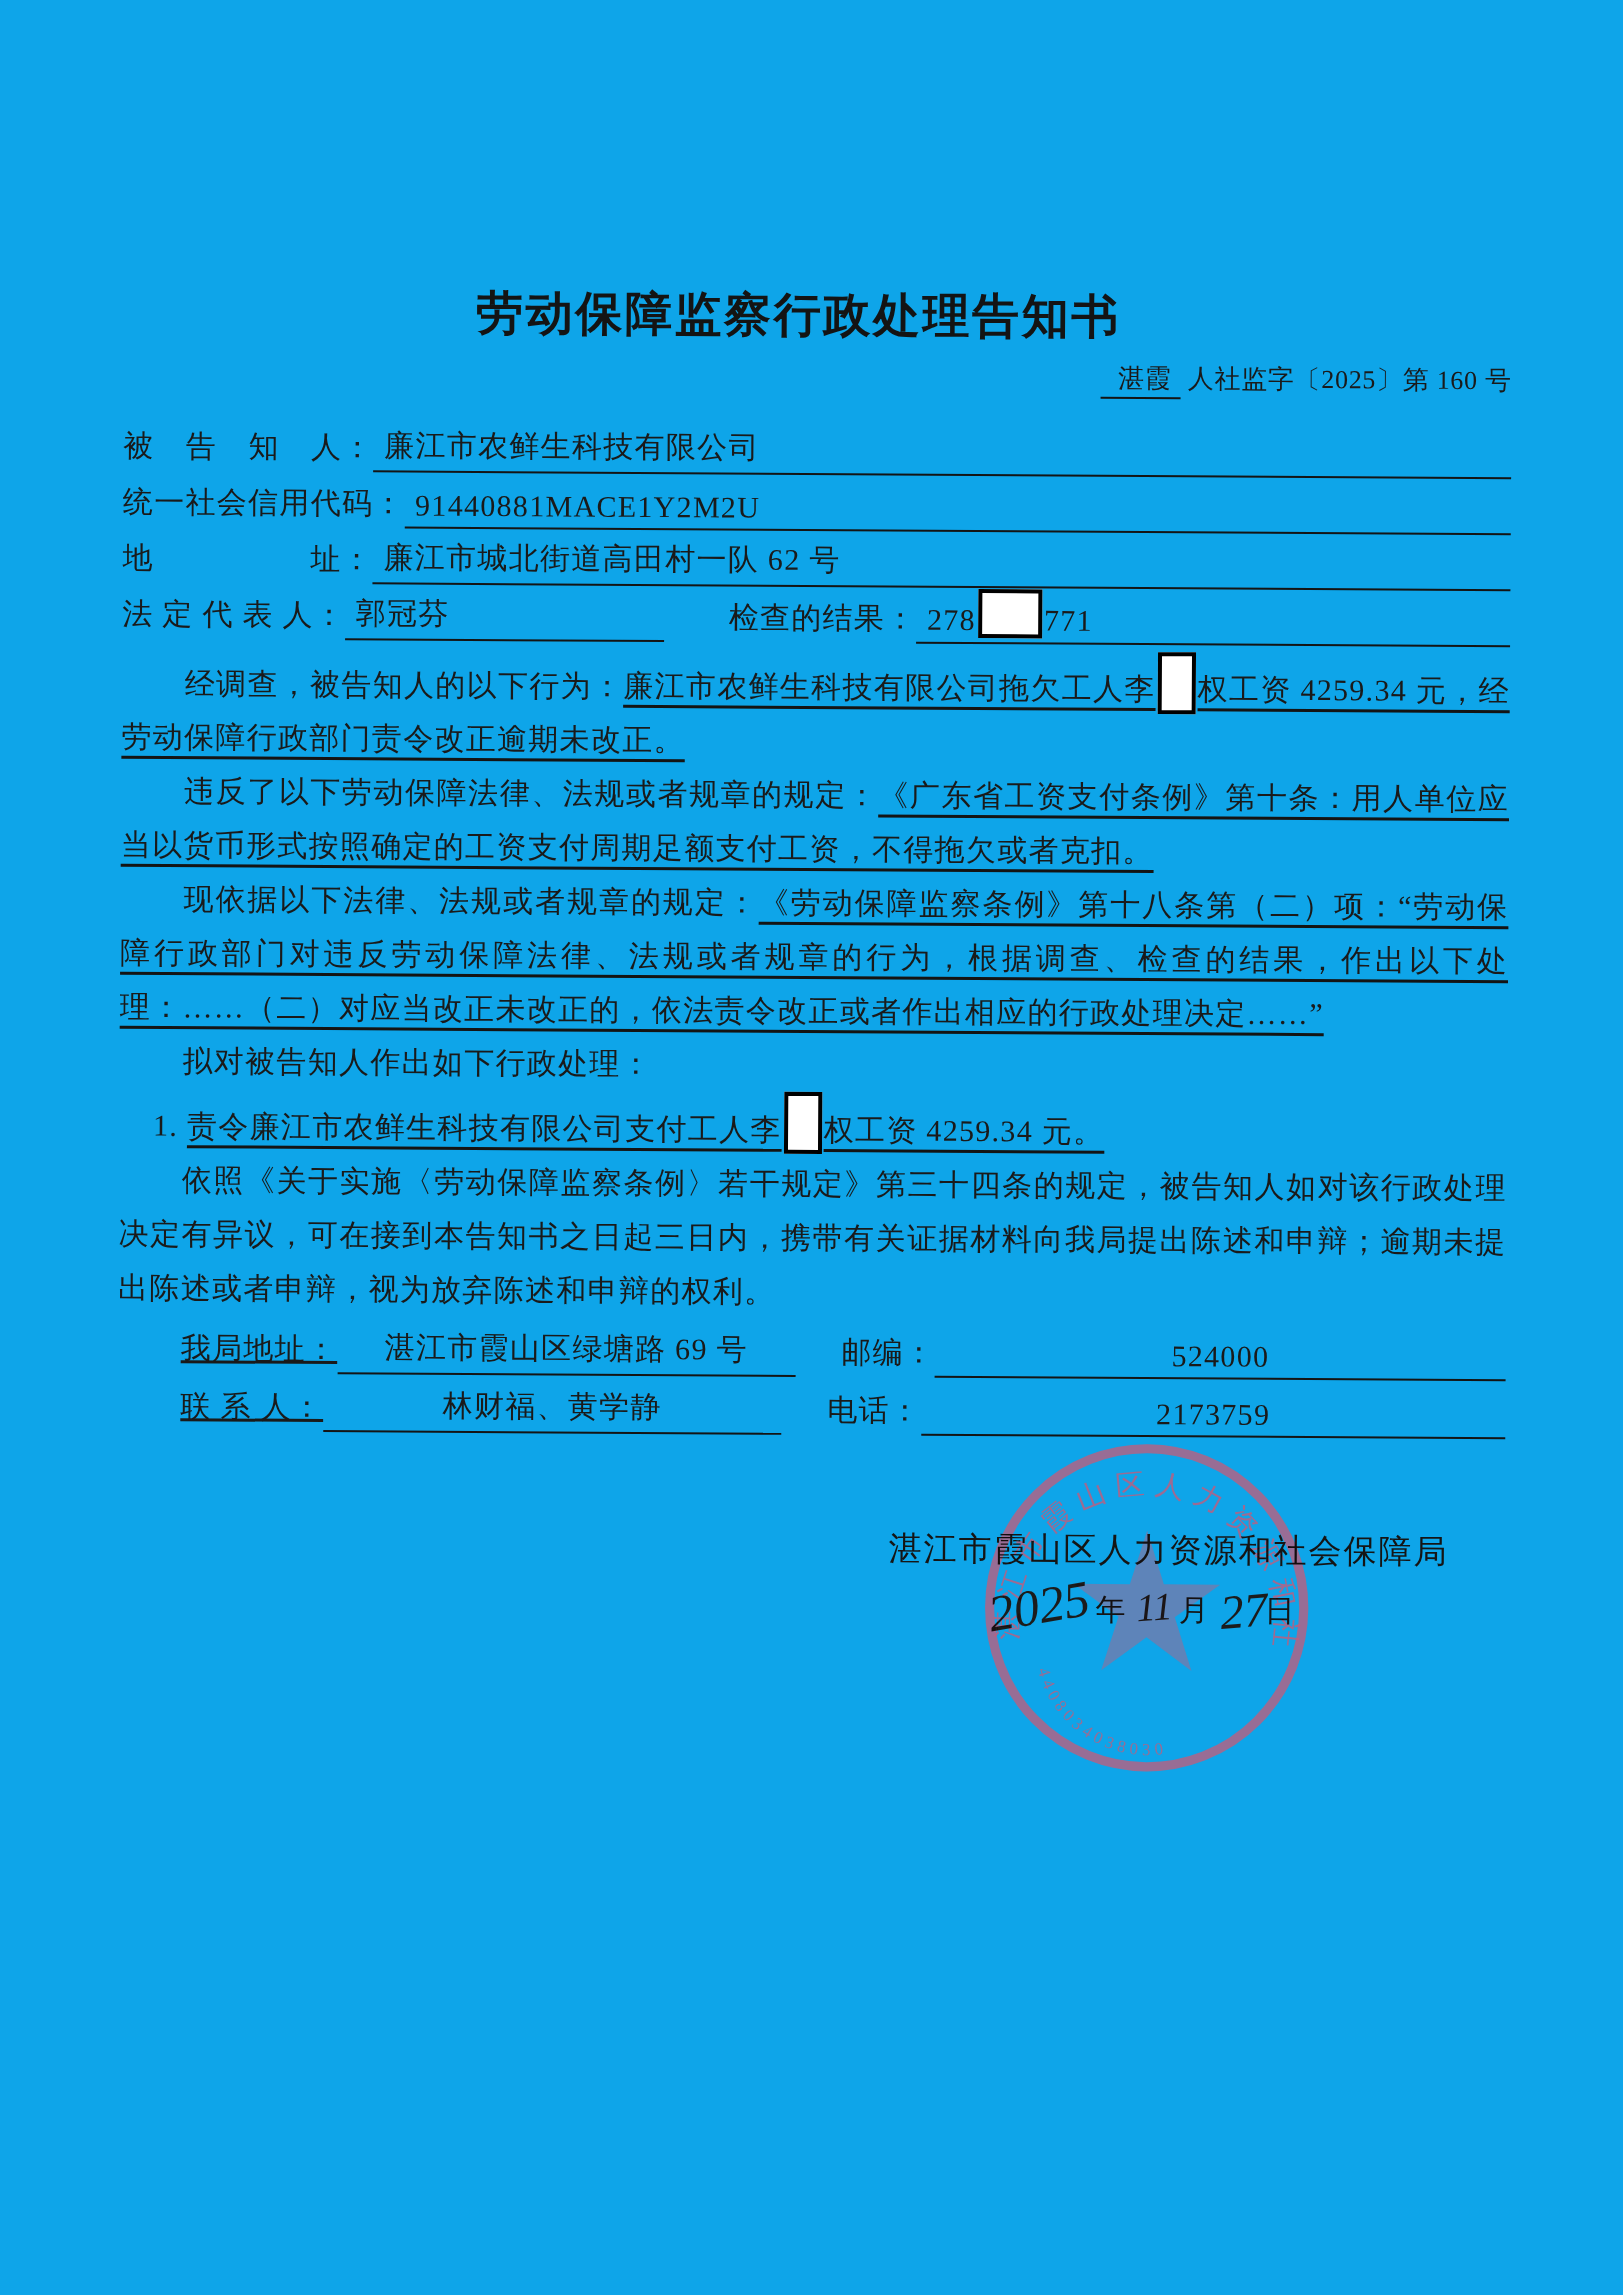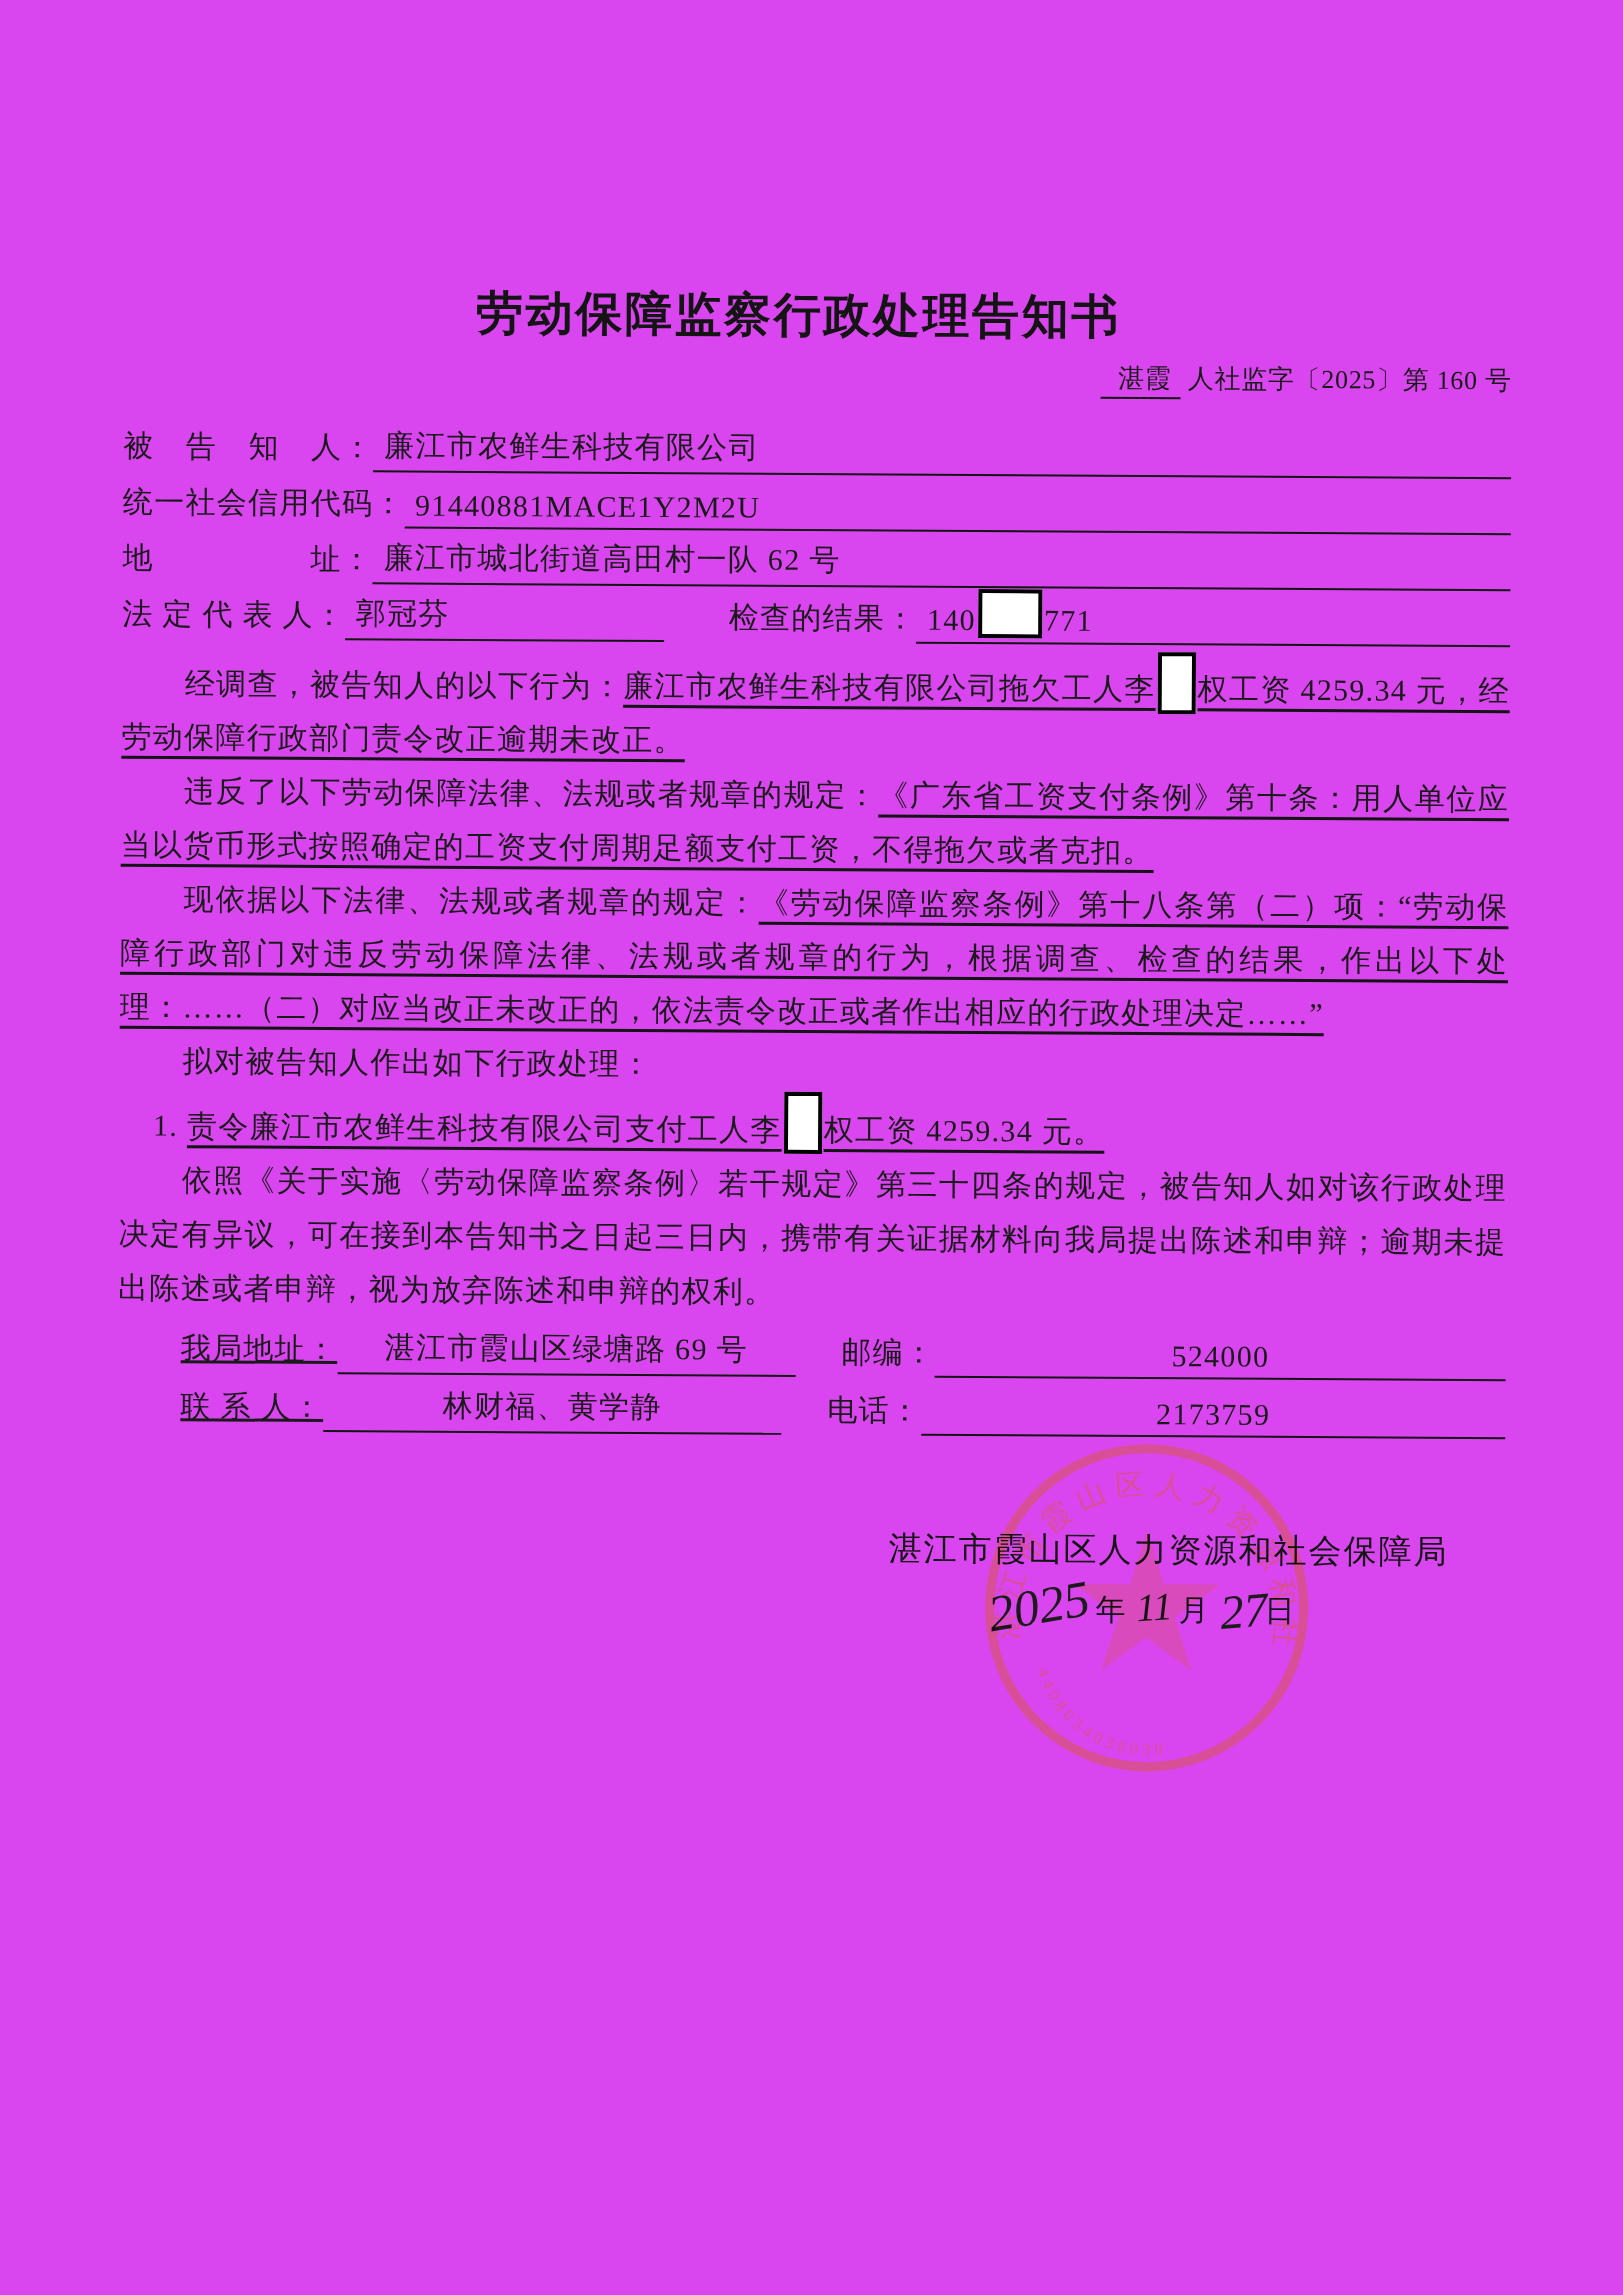--- a/index.html
+++ b/index.html
@@ -1,19 +1,19 @@
 <!DOCTYPE html>
 <html style="font-size:10.5px"><head>
 <meta charset="utf-8">
 <style>
   html,body{margin:0;padding:0;background:#ffffff;}
   .page{
     position:relative;
     width:1623px;height:2295px;
-    background:#d946ef;
+    background:#0ea5e9;
     overflow:hidden;
     font-family:"Liberation Serif","DejaVu Serif",serif;
     color:#1a1a1a;
   }
   .content{
     position:absolute;left:124px;right:111px;top:0;
     transform:rotate(0.35deg);
     transform-origin:196px 327px;
   }
   .title{
@@ -162,21 +162,21 @@
       </div>
       <div class="frow">
         <span class="flabel">地　　　　　址：</span>
         <span class="fval">廉江市城北街道高田村一队 62 号</span>
       </div>
       <div class="frow">
         <span class="flabel">法 定 代 表 人：</span>
         <span class="fval short">郭冠芬</span>
         <span class="gap"></span>
         <span class="flabel">检查的结果：</span>
-        <span class="fval"><span>140</span><span class="redact phone"></span><span>771</span></span>
+        <span class="fval"><span>278</span><span class="redact phone"></span><span>771</span></span>
       </div>
     </div>
 
     <div class="paras">
       <p class="para">
         <span>经调查，被告知人的以下行为：</span><span class="fill"><span>廉江市农鲜生科技有限公司拖欠工人李</span><span class="redact name"></span><span>权工资 4259.34 元，经劳动保障行政部门责令改正逾期未改正。</span></span>
       </p>
 
       <p class="para">
         <span>违反了以下劳动保障法律、法规或者规章的规定：</span><span class="fill">《广东省工资支付条例》第十条：用人单位应当以货币形式按照确定的工资支付周期足额支付工资，不得拖欠或者克扣。</span>

